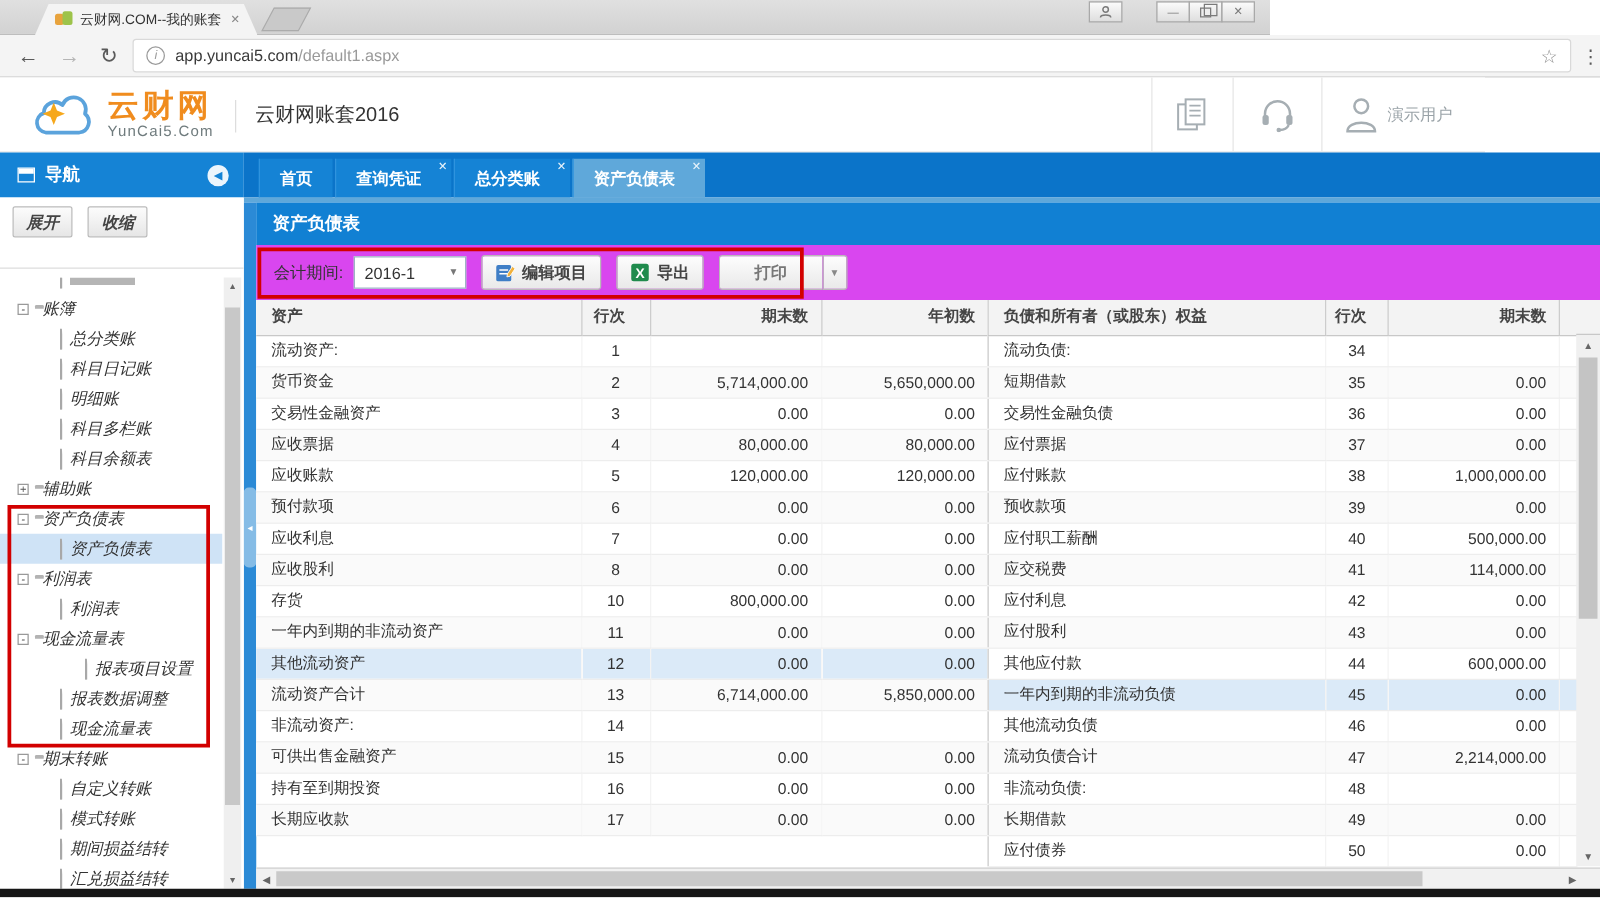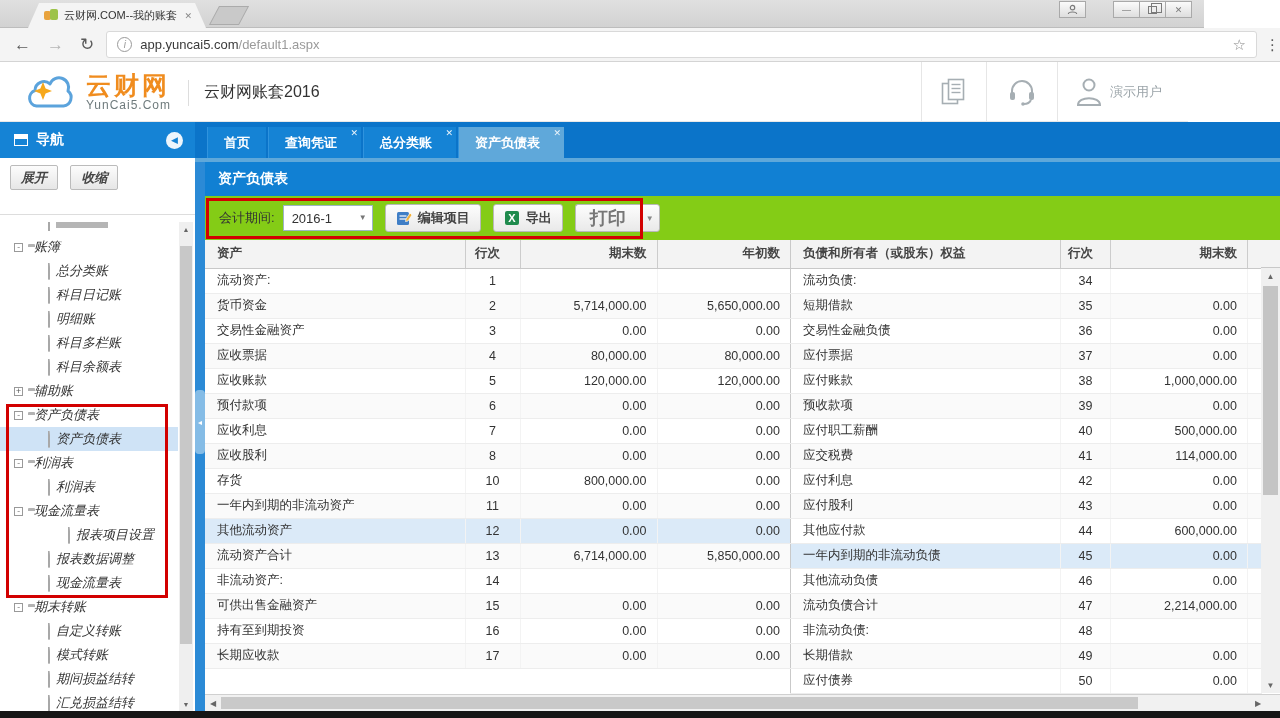--- a/index.html
+++ b/index.html
@@ -1,21 +1,21 @@
 <!DOCTYPE html>
 <html><head>
 <meta charset="utf-8">
 <style>
   * { margin:0; padding:0; box-sizing:border-box; }
   html,body { width:1280px; height:718px; overflow:hidden; }
   body { font-family:"Liberation Sans","DejaVu Sans",sans-serif; background:#fff; }
   #screen { position:relative; width:1280px; height:718px; background:#fff; overflow:hidden; }
 
   
-  .chrome-tabs { position:absolute; left:0; top:0; width:1204px; height:28px;
+  .chrome-tabs { position:absolute; left:0; top:0; width:1016px; height:28px;
     background:linear-gradient(#e0e0e0,#d2d2d2); border-bottom:1px solid #bdbdbd; }
   .btab { position:absolute; left:28px; top:3px; width:178px; height:25px; background:#f4f4f4;
     clip-path:polygon(11px 0, calc(100% - 11px) 0, 100% 100%, 0 100%);
     display:flex; align-items:center; padding:0 14px 0 16px; }
   .btab-title { font-size:11px; color:#333; white-space:nowrap; overflow:hidden; flex:1; }
   .btab-close { font-size:9px; color:#888; margin-left:6px; cursor:pointer; }
   .favicon { width:14px; height:14px; margin-right:6px; position:relative; flex:0 0 14px; }
   .favicon i { position:absolute; display:block; }
   .favicon .f1 { left:0; top:2px; width:7px; height:9px; background:#e8a33d; border-radius:2px; }
   .favicon .f2 { left:6px; top:0; width:8px; height:11px; background:#9dc34a; border-radius:2px; }
@@ -75,34 +75,34 @@
 
   
   .splitter { position:absolute; left:195px; top:162px; width:10px; height:549px; background:#2b8ad6; }
   .splitter-handle { position:absolute; left:0; top:228px; width:10px; height:64px; background:#85bce6;
     border-radius:4px; color:#fff; font-size:8px; display:flex; align-items:center; justify-content:center; cursor:pointer; }
 
   
   .section-titlebar { position:absolute; left:205px; top:162px; width:1075px; height:34px; background:#1180d3;
     display:flex; align-items:center; }
   .section-title { color:#fff; font-size:14px; font-weight:bold; margin-left:13px; }
-  .toolbar { position:absolute; left:205px; top:196px; width:1075px; height:44px; background:#84cc16;
+  .toolbar { position:absolute; left:205px; top:196px; width:1075px; height:44px; background:#d946ef;
     display:flex; align-items:center; }
   .period-label { font-size:13px; color:#333; margin-left:14px; }
   .period-select { width:90px; height:26px; border:1px solid #9db4c4; background:#fff; margin-left:8px;
     display:flex; align-items:center; font-size:13px; color:#333; padding-left:8px; position:relative; cursor:pointer; }
   .period-caret { position:absolute; right:5px; top:7px; font-size:8px; color:#777; }
   .tbtn { height:28px; margin-left:12px; border:1px solid #b9b9b9; border-radius:3px;
     background:linear-gradient(#fdfdfd,#e9e9e9); display:flex; align-items:center; padding:0 10px;
     font-size:13px; font-weight:bold; color:#444; cursor:pointer; }
   .tbtn .bicon { margin-right:6px; display:flex; }
   .print-group { display:flex; margin-left:12px; height:28px; }
   .print-main { border:1px solid #b9b9b9; border-right:none; border-radius:3px 0 0 3px;
-    background:linear-gradient(#fdfdfd,#e9e9e9); display:flex; align-items:center; padding:0 14px;
-    font-size:18px; font-weight:bold; color:#777; cursor:pointer;font-family:Liberation Serif, serif; }
+    background:linear-gradient(#fdfdfd,#e9e9e9); display:flex; align-items:center; padding:0 28px;
+    font-size:13px; font-weight:bold; color:#777; cursor:pointer;font-family:Liberation Serif, serif; }
   .print-arrow { width:20px; border:1px solid #b9b9b9; border-radius:0 3px 3px 0;
     background:linear-gradient(#fdfdfd,#e9e9e9); display:flex; align-items:center; justify-content:center;
     font-size:8px; color:#888; cursor:pointer; }
 
   
   table.bs { position:absolute; top:240px; border-collapse:collapse; table-layout:fixed; background:#fff; }
   table.assets { left:205px; width:585px; }
   table.liab { left:790px; width:471px; border-left:1px solid #c9c9c9; }
   table.bs th { height:28px; background:#f3f3f3; border-bottom:1px solid #c8c8c8; border-right:1px solid #ccc;
     font-size:12.5px; font-weight:bold; color:#444; }

